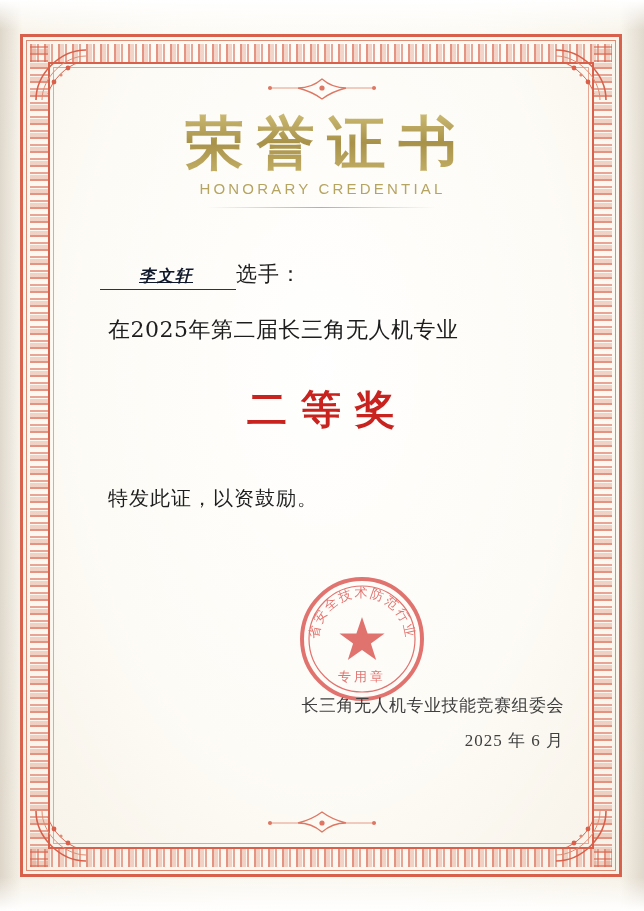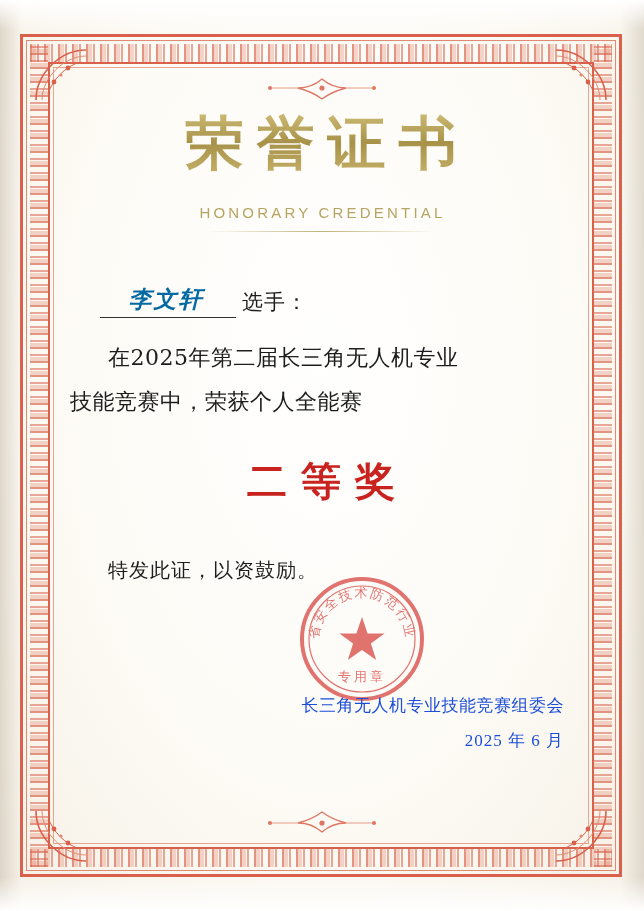--- a/index.html
+++ b/index.html
@@ -160,21 +160,21 @@
     font-weight: 700;
     color: #b3a05a;
     background: linear-gradient(180deg, #cdbb74 0%, #a8924a 48%, #c6b169 100%);
     -webkit-background-clip: text;
     background-clip: text;
     -webkit-text-fill-color: transparent;
     line-height: 1.1;
     text-indent: 13px;
   }
   .cert-subtitle {
-    margin-top: 28px;
+    margin-top: 4px;
     font-family: "Liberation Sans", sans-serif;
     font-size: 15px;
     letter-spacing: 3.2px;
     color: #b6a461;
     text-indent: 3px;
   }
   .subtitle-rule {
     margin: 10px auto 0;
     width: 230px;
     height: 1px;
@@ -188,33 +188,33 @@
   }
 
   .recipient-line {
     display: flex;
     align-items: flex-end;
     font-size: 21px;
     padding-left: 30px;
   }
   .recipient-name {
     font-family: "DejaVu Serif", serif;
-    font-size: 23px;
+    font-size: 16px;
     font-style: italic;
     font-weight: 600;
-    color: #0369a1;
+    color: #0f172a;
     border-bottom: 1.6px solid #333;
     padding: 0 10px 2px 6px;
     letter-spacing: 2px;
     min-width: 120px;
     text-align: center;
+    text-decoration: underline;
   }
   .recipient-suffix {
     font-size: 21px;
-    margin-left: 6px;
     padding-bottom: 2px;
     letter-spacing: 1px;
   }
 
   .para {
     font-size: 22px;
     line-height: 2.0;
     letter-spacing: 0.5px;
     margin-top: 18px;
   }
@@ -239,21 +239,21 @@
     text-indent: 38px;
   }
 
   .signature-block {
     position: absolute;
     right: 8px;
     bottom: 62px;
     text-align: right;
     font-size: 17px;
     line-height: 2.05;
-    color: #1d4ed8;
+    color: #404040;
     letter-spacing: 0.5px;
   }
   .signature-block .date {
     letter-spacing: 1px;
   }
 
   
   .seal {
     position: absolute;
     right: 146px;
@@ -387,21 +387,20 @@
     </div>
 
     <div class="body-block">
 
       <div class="recipient-line">
         <span class="recipient-name">李文轩</span>
         <span class="recipient-suffix">选手：</span>
       </div>
 
       <div class="para indent">在2025年第二届长三角无人机专业</div>
-      <div class="para line2">技能竞赛中，荣获个人全能赛</div>
 
       <div class="award">二等奖</div>
 
       <div class="closing">特发此证，以资鼓励。</div>
     </div>
 
     <div class="seal">
       <svg width="128" height="128" viewBox="0 0 128 128">
         <circle cx="64" cy="64" r="60" fill="none" stroke="#d0201c" stroke-width="4"></circle>
         <circle cx="64" cy="64" r="53" fill="none" stroke="#d0201c" stroke-width="1.2"></circle>

